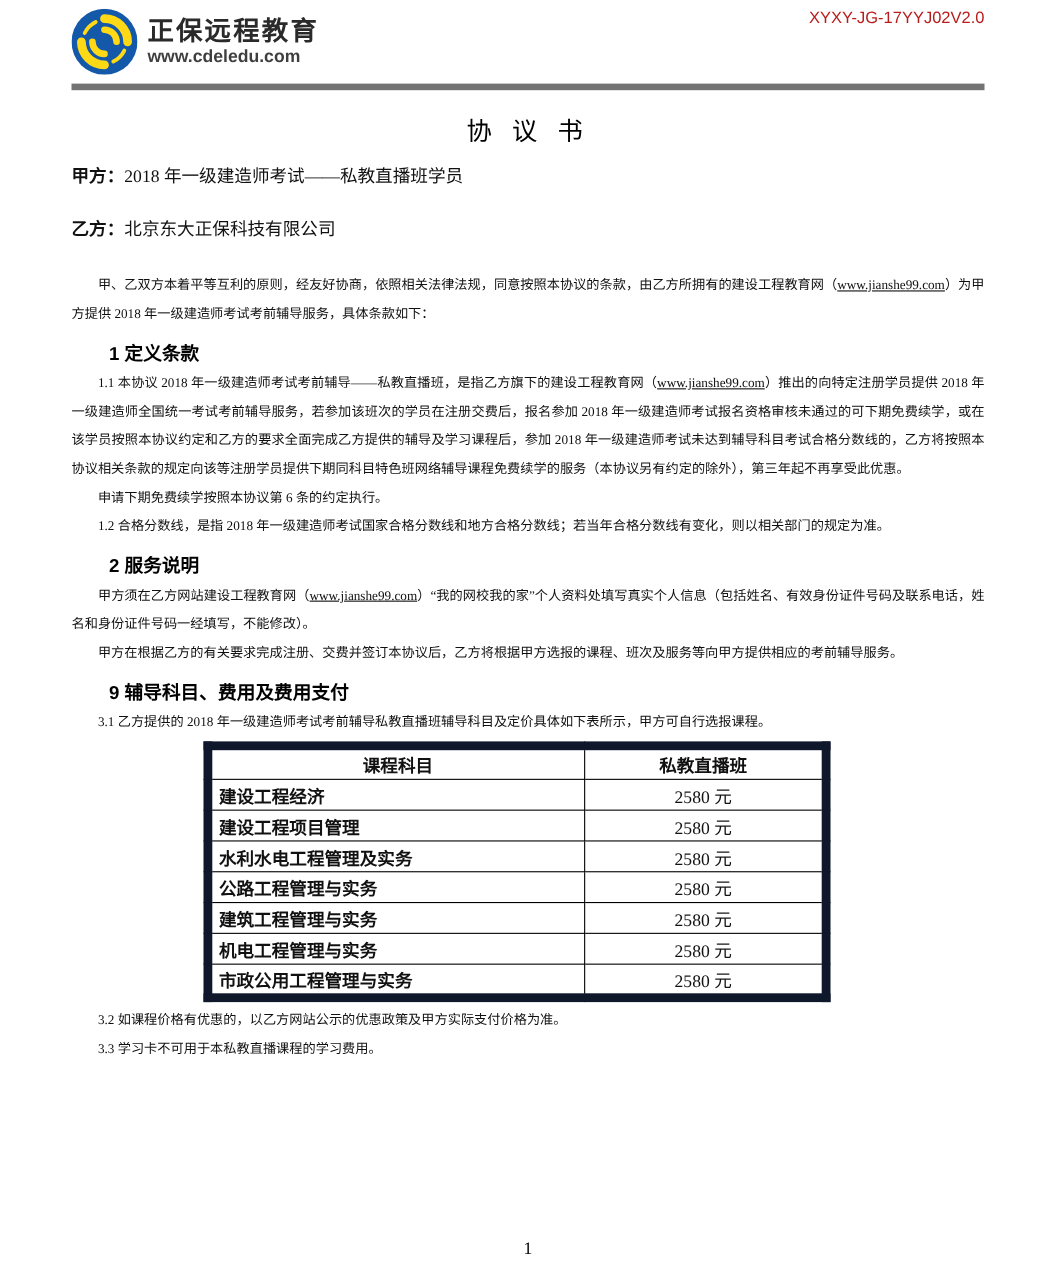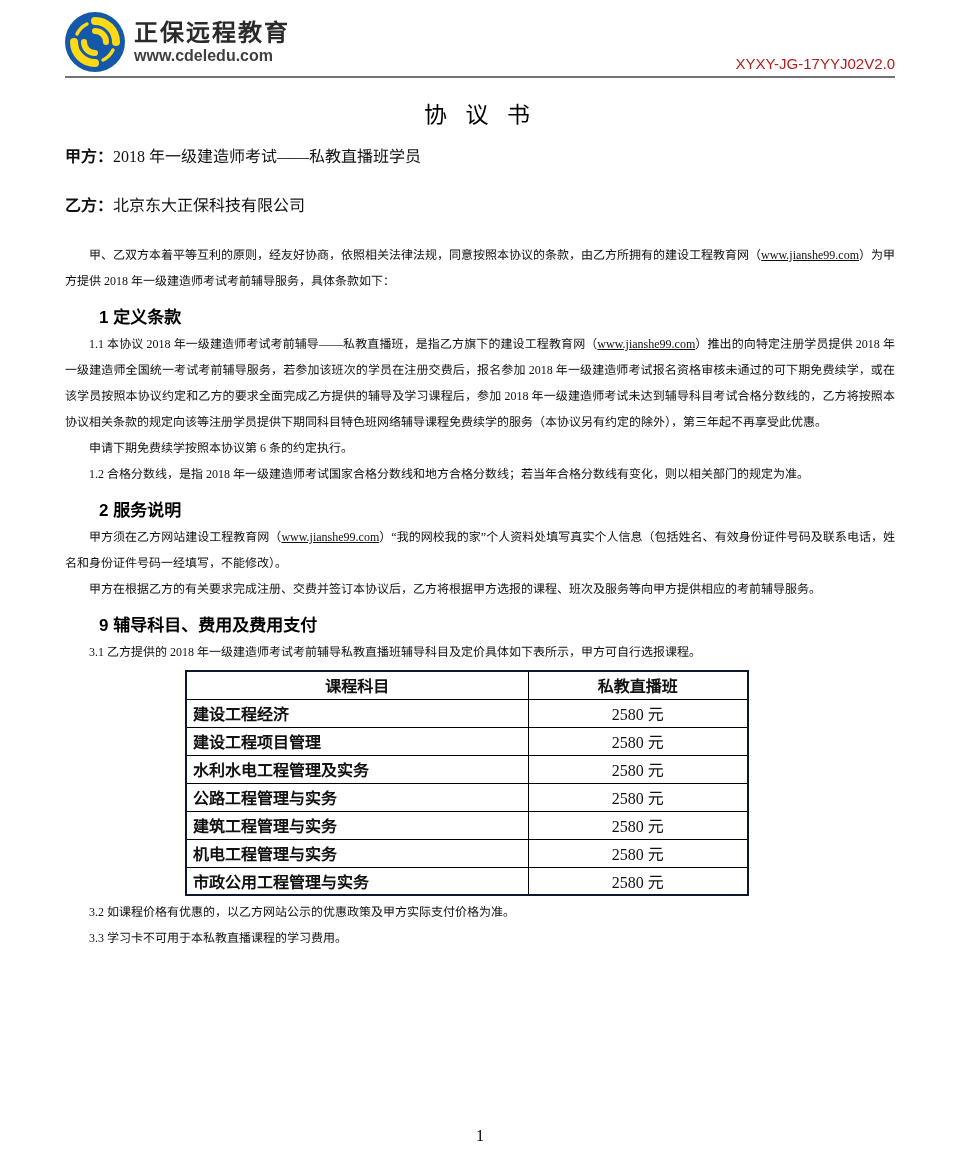--- a/index.html
+++ b/index.html
@@ -8,22 +8,22 @@
     font-family:"Liberation Serif","DejaVu Serif",serif;
     color:#111;
     -webkit-font-smoothing:antialiased;
   }
   .page{
     position:absolute;top:0;left:0;width:960px;height:1171px;
     box-sizing:border-box;padding:8px 65px 0 65px;background:#fff;
   }
   
   .hdr{
-    display:flex;justify-content:space-between;align-items:flex-end;
-    border-bottom:2px solid #737373;padding-bottom:4px;height:64px;
+    display:flex;justify-content:space-between;align-items:flex-start;
+    border-bottom:6px solid #737373;padding-bottom:4px;height:64px;
   }
   .brand{display:flex;align-items:center;gap:9px;}
   .logo{width:60px;height:60px;flex:0 0 auto;}
   .brand-text{display:flex;flex-direction:column;line-height:1.05;}
   .brand-name{
     font-family:"Liberation Sans","DejaVu Sans",sans-serif;
     font-weight:bold;font-size:24px;color:#2a2a2a;letter-spacing:2px;
   }
   .brand-url{
     font-family:"Liberation Sans","DejaVu Sans",sans-serif;
@@ -51,21 +51,21 @@
   .sec-heading{
     margin:11px 0 0 0;font-size:17px;line-height:26px;font-weight:bold;
     text-indent:2em;
     font-family:"Liberation Sans","DejaVu Sans",sans-serif;color:#000;
   }
   .doclink{color:#101010;text-decoration:underline;cursor:pointer;}
   
   table.course{
     border-collapse:collapse;margin:5px 0 3px 120px;
     width:562px;table-layout:fixed;
-    border:2px solid #0f172a;
+    border:8px solid #0f172a;
   }
   table.course th,table.course td{
     border:1px solid #000;height:28px;padding:1px 6px;
     font-size:16px;box-sizing:border-box;
   }
   table.course col.c1{width:342px;}
   table.course col.c2{width:220px;}
   table.course th{
     text-align:center;font-weight:bold;
     font-family:"Liberation Sans","DejaVu Sans",sans-serif;

